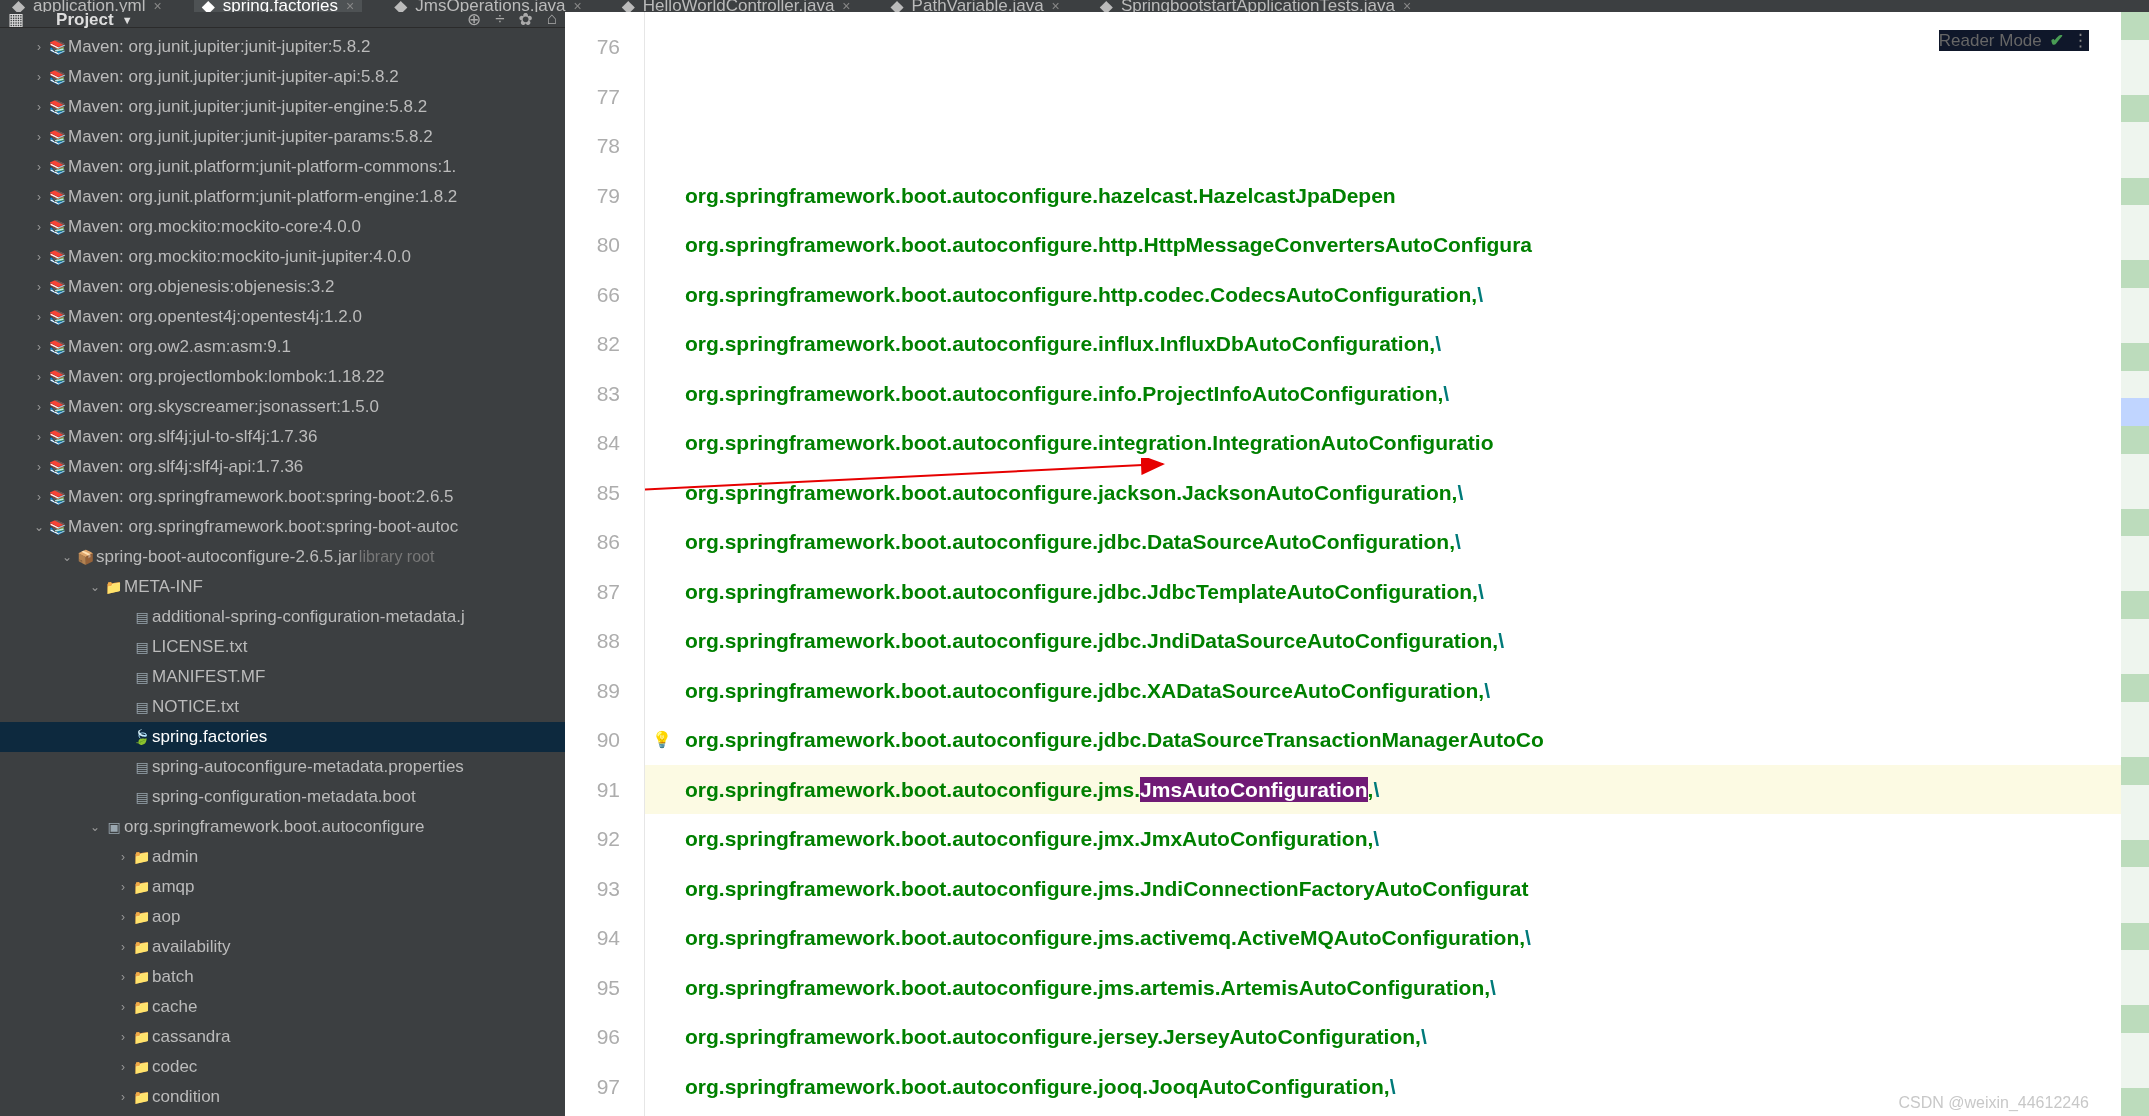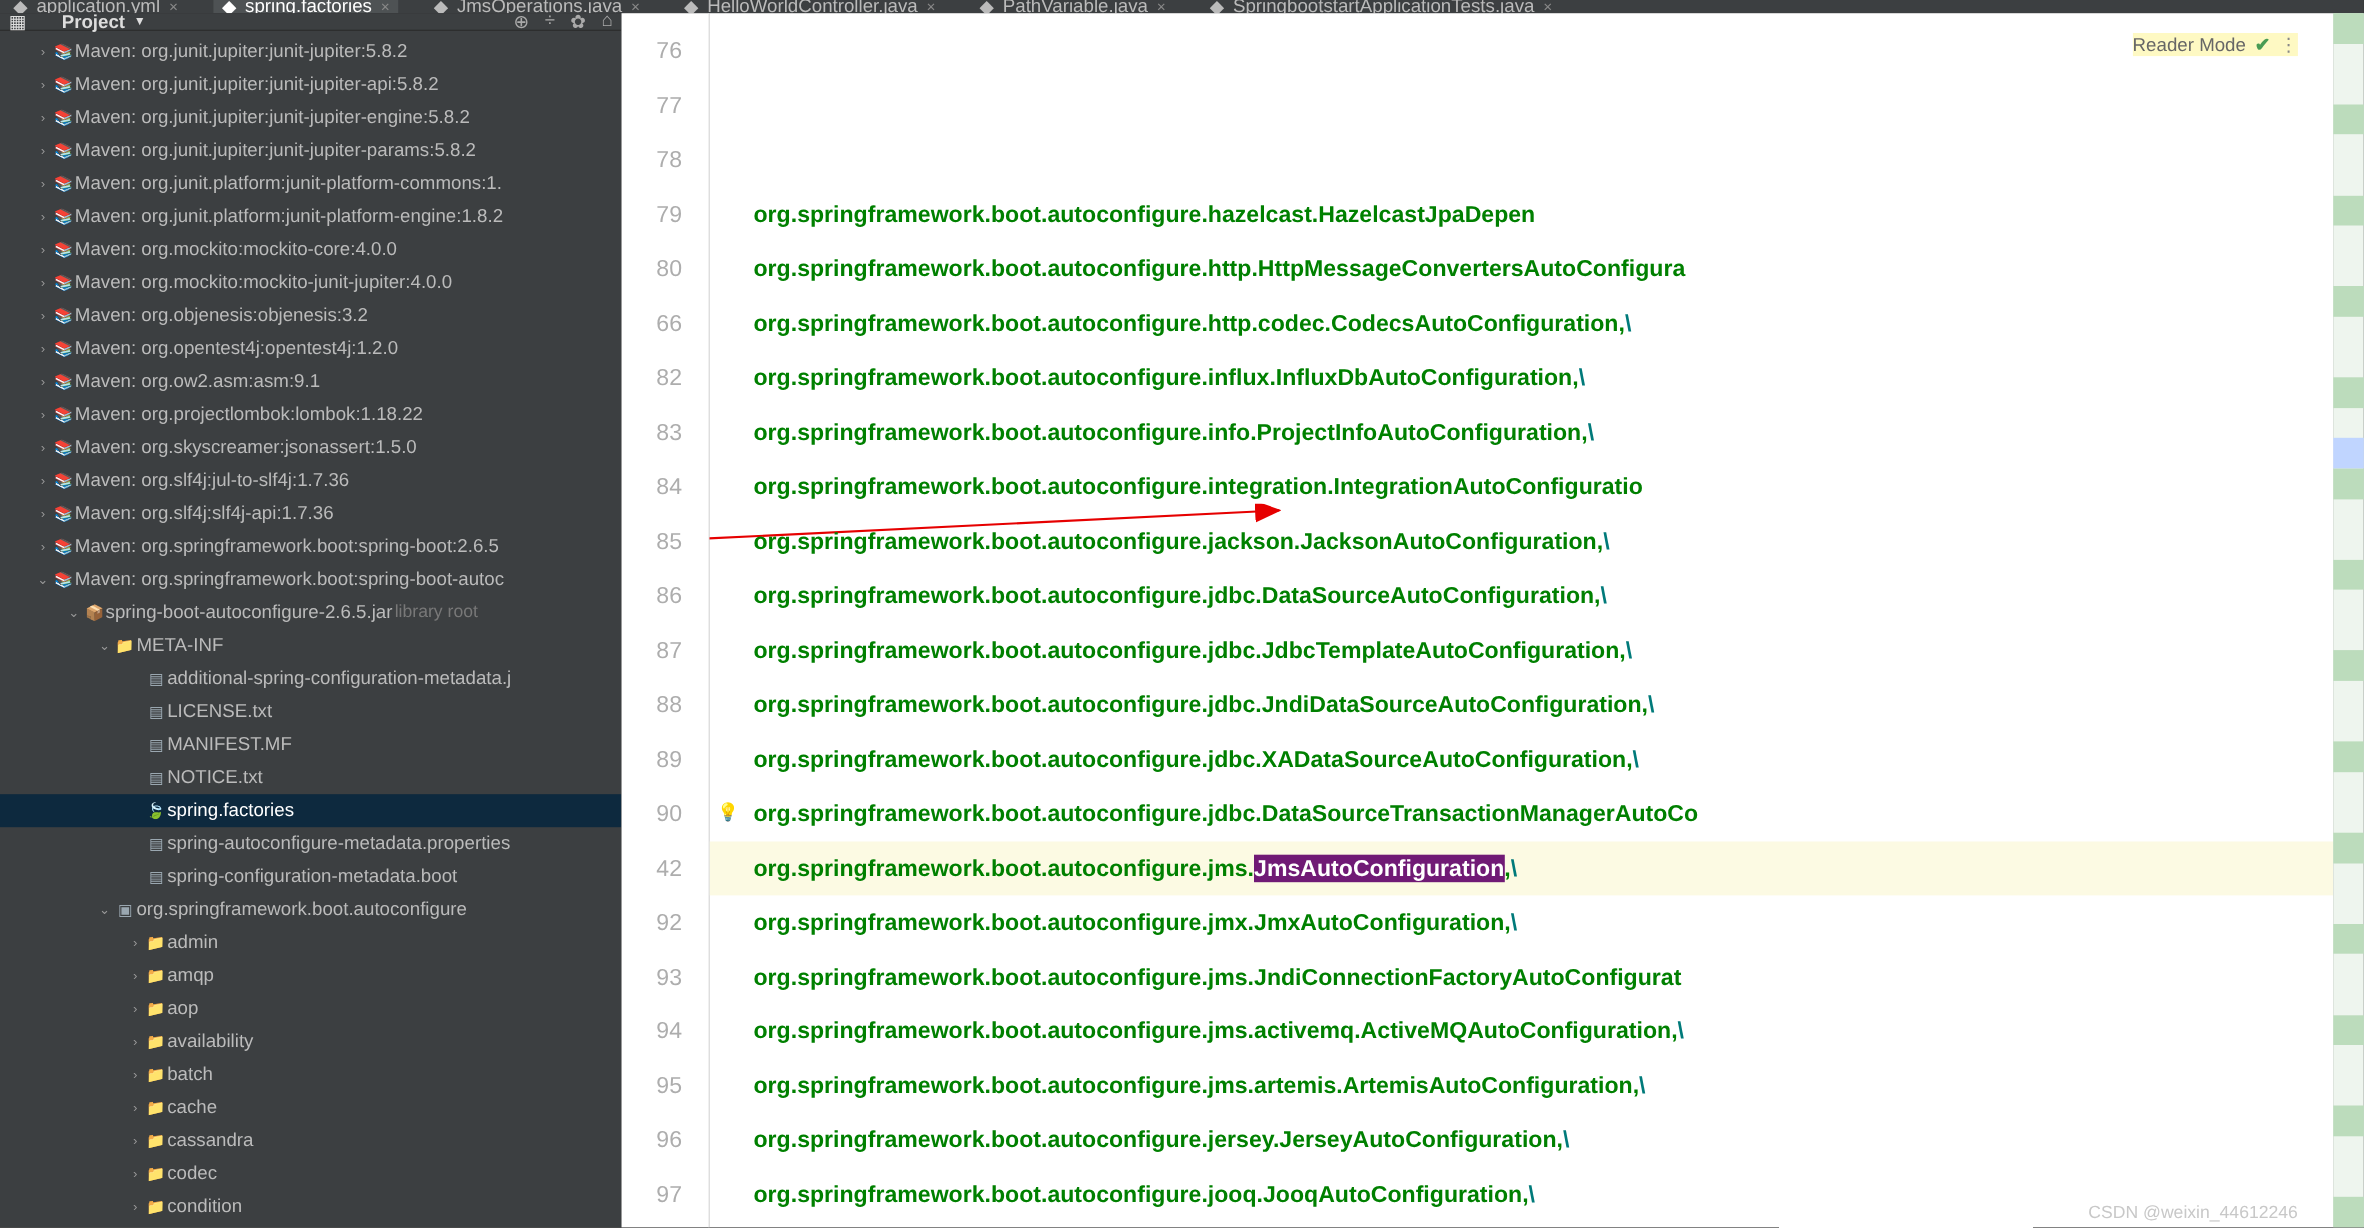--- a/index.html
+++ b/index.html
@@ -27,21 +27,21 @@
 .icon-pkg { color: #9aa7b0; }
 .icon-spring { color: #6db33f; }
 .lib-hint { color: #787878; margin-left: 2px; font-size: 16px; }
 .editor-wrap { flex: 1; display: flex; min-width: 0; position: relative; }
 .gutter { width: 80px; background: #fff; color: #adadad; font-family: "JetBrains Mono", Consolas, monospace; font-size: 21px; text-align: right; padding: 10px 24px 0 0; line-height: 49.5px; border-right: 1px solid #e6e6e6; }
 .code { flex: 1; background: #fff; font-family: "JetBrains Mono", Consolas, monospace; font-size: 21px; font-weight: 600; padding: 10px 0 0 40px; line-height: 49.5px; white-space: pre; overflow: hidden; color: #008000; position: relative; }
 .code .bs { color: #007a7a; font-weight: 600; }
 .code .hl { background: #701a75; color: #fff; padding: 1px 0; }
 .code-line { position: relative; }
 .code-line.sel-line { background: #fcfae3; margin-left: -40px; padding-left: 40px; }
-.reader-mode { position: absolute; top: 18px; right: 60px; background: #fef9c3; color: #666; font-size: 17px; display: flex; align-items: center; gap: 8px; }
+.reader-mode { position: absolute; top: 18px; right: 60px; background: #0f172a; color: #666; font-size: 17px; display: flex; align-items: center; gap: 8px; }
 .reader-mode .chk { color: #499c54; font-weight: bold; }
 .minimap { width: 28px; background: #eef5ee; display: flex; flex-direction: column; }
 .minimap div { flex: 1; }
 .minimap .mark { background: #bcdcbc; }
 .minimap .sel { background: #c0d5ff; }
 .arrow { position: absolute; pointer-events: none; }
 .wm { position: absolute; right: 60px; bottom: 4px; color: #c8c8c8; font-size: 16px; font-family: Arial; }
 .bulb { position: absolute; left: -33px; top: 0; font-size: 16px; }
 </style>
 </head>
@@ -292,21 +292,21 @@
           <div>66</div>
           <div>82</div>
           <div>83</div>
           <div>84</div>
           <div>85</div>
           <div>86</div>
           <div>87</div>
           <div>88</div>
           <div>89</div>
           <div>90</div>
-          <div>42</div>
+          <div>91</div>
           <div>92</div>
           <div>93</div>
           <div>94</div>
           <div>95</div>
           <div>96</div>
           <div>97</div>
         </div>
       <div class="code" id="code">
         <svg class="arrow" style="left:-540px; top:446px; width:1070px; height:60px;">
           <defs>

